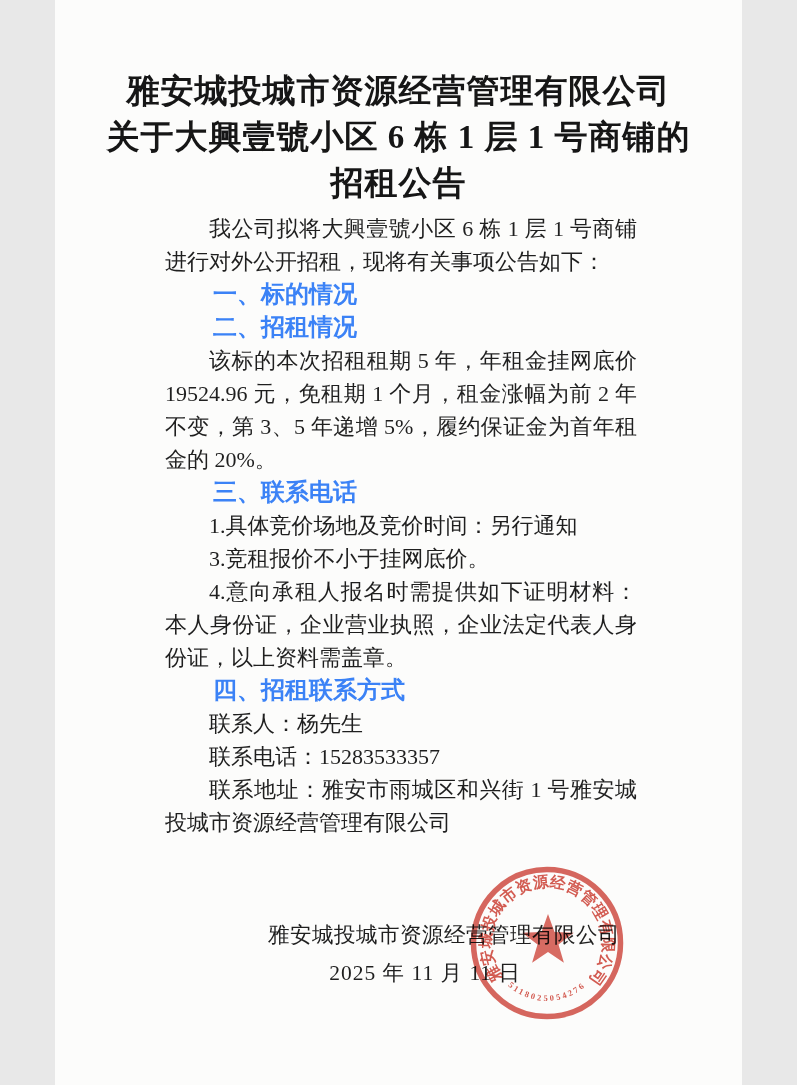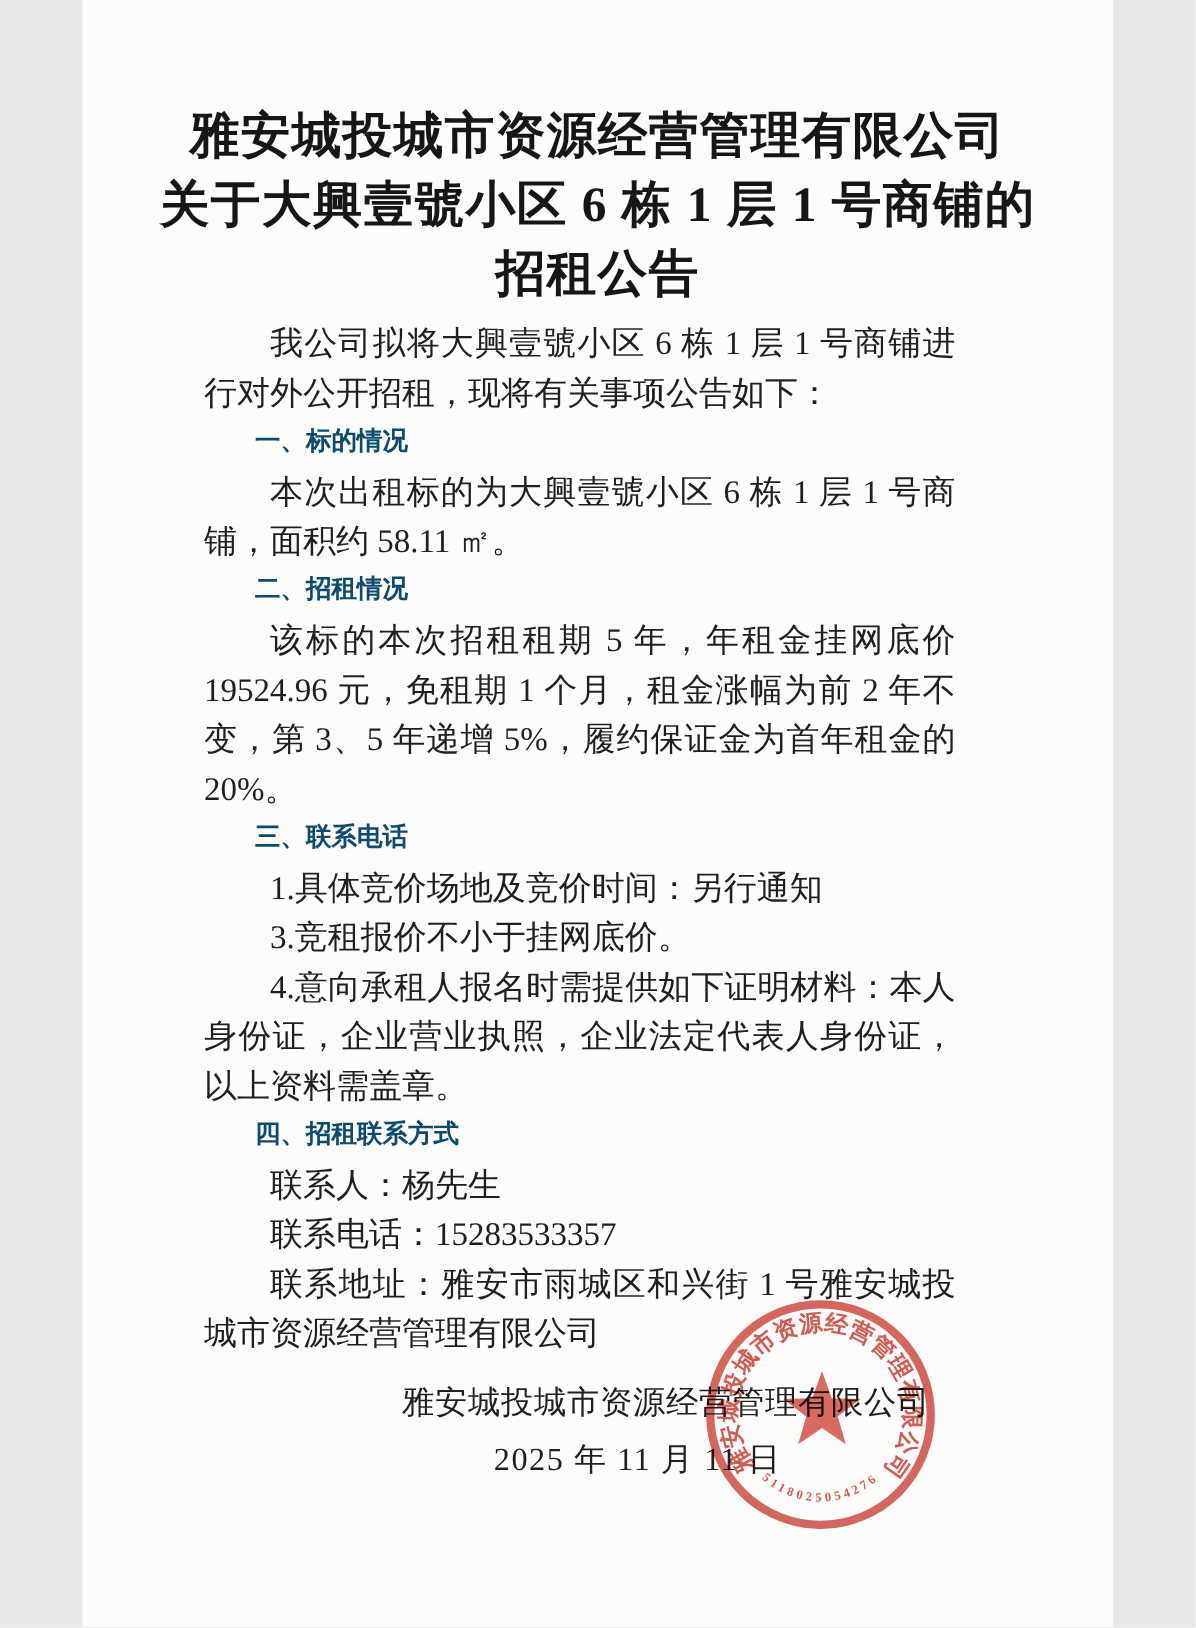--- a/index.html
+++ b/index.html
@@ -15,34 +15,34 @@
   .title{
     padding-top:68px;
     text-align:center;
     font-weight:bold;
     font-size:33px;
     line-height:46px;
     letter-spacing:1px;
     color:#161616;
   }
   .content{
-    margin:6px 105px 0 81px;
+    margin:6px 105px 0 110px;
     font-size:22px;
     line-height:33px;
     text-align:justify;
   }
   .content p{margin:0;text-indent:2em;}
   .content h2{
     margin:0;
-    font-size:17px;
+    font-size:24px;
     line-height:33px;
     text-indent:2em;
     font-weight:bold;
     font-family:"DejaVu Sans","Liberation Sans",sans-serif;
-    color:#0c4a6e;
+    color:#3b82f6;
   }
   .sig-company{
     position:absolute;
     top:921px;right:122px;
     font-size:21.5px;line-height:28px;
     letter-spacing:0.5px;
   }
   .sig-date{
     position:absolute;
     top:959px;right:221px;
@@ -69,21 +69,20 @@
   <div class="title">
     <div>雅安城投城市资源经营管理有限公司</div>
     <div>关于大興壹號小区 6 栋 1 层 1 号商铺的</div>
     <div>招租公告</div>
   </div>
 
   <div class="content">
     <p>我公司拟将大興壹號小区 6 栋 1 层 1 号商铺进行对外公开招租，现将有关事项公告如下：</p>
 
     <h2>一、标的情况</h2>
-    <p>本次出租标的为大興壹號小区 6 栋 1 层 1 号商铺，面积约 58.11 ㎡。</p>
 
     <h2>二、招租情况</h2>
     <p>该标的本次招租租期 5 年，年租金挂网底价 19524.96 元，免租期 1 个月，租金涨幅为前 2 年不变，第 3、5 年递增 5%，履约保证金为首年租金的 20%。</p>
 
     <h2>三、联系电话</h2>
     <p>1.具体竞价场地及竞价时间：另行通知</p>
     <p>3.竞租报价不小于挂网底价。</p>
     <p>4.意向承租人报名时需提供如下证明材料：本人身份证，企业营业执照，企业法定代表人身份证，以上资料需盖章。</p>
 
     <h2>四、招租联系方式</h2>

